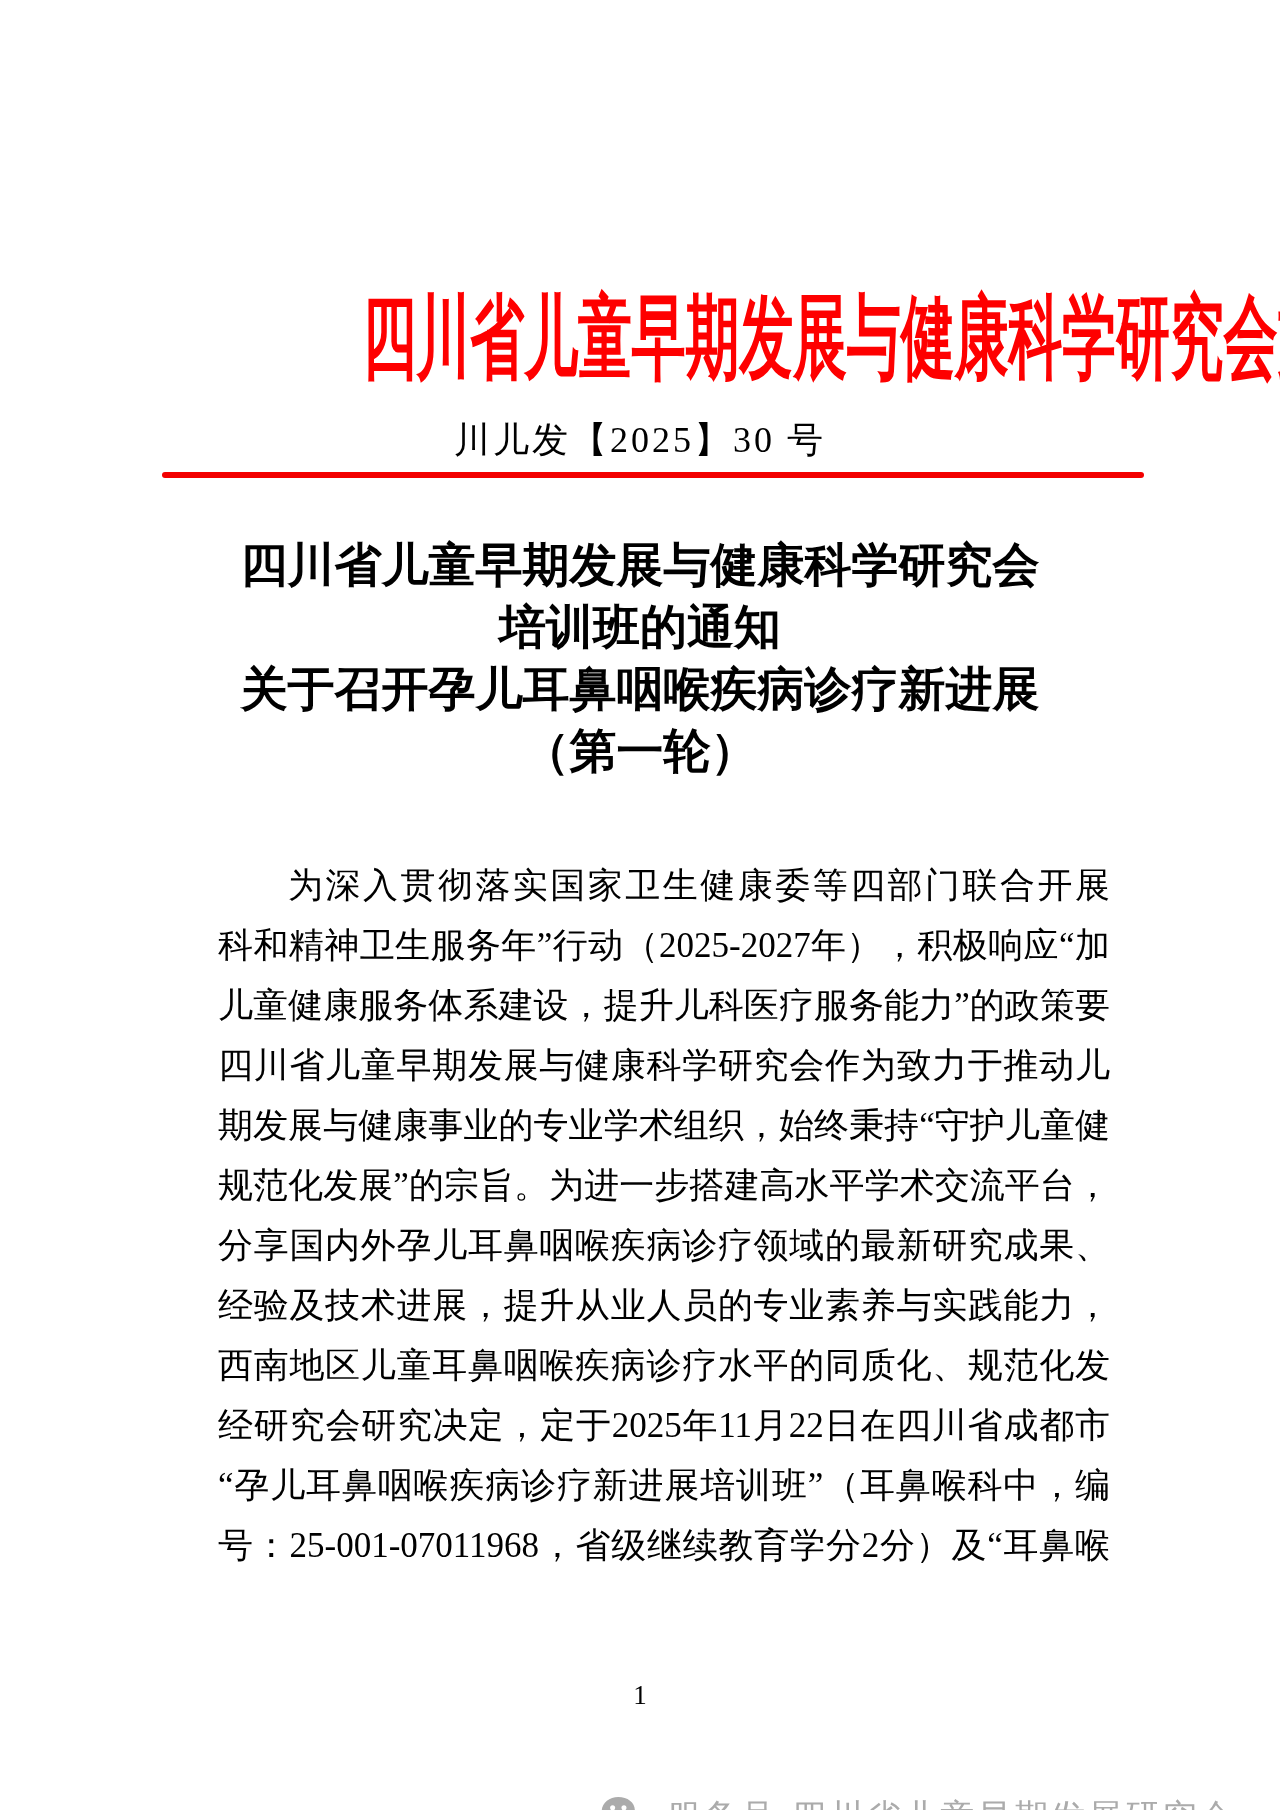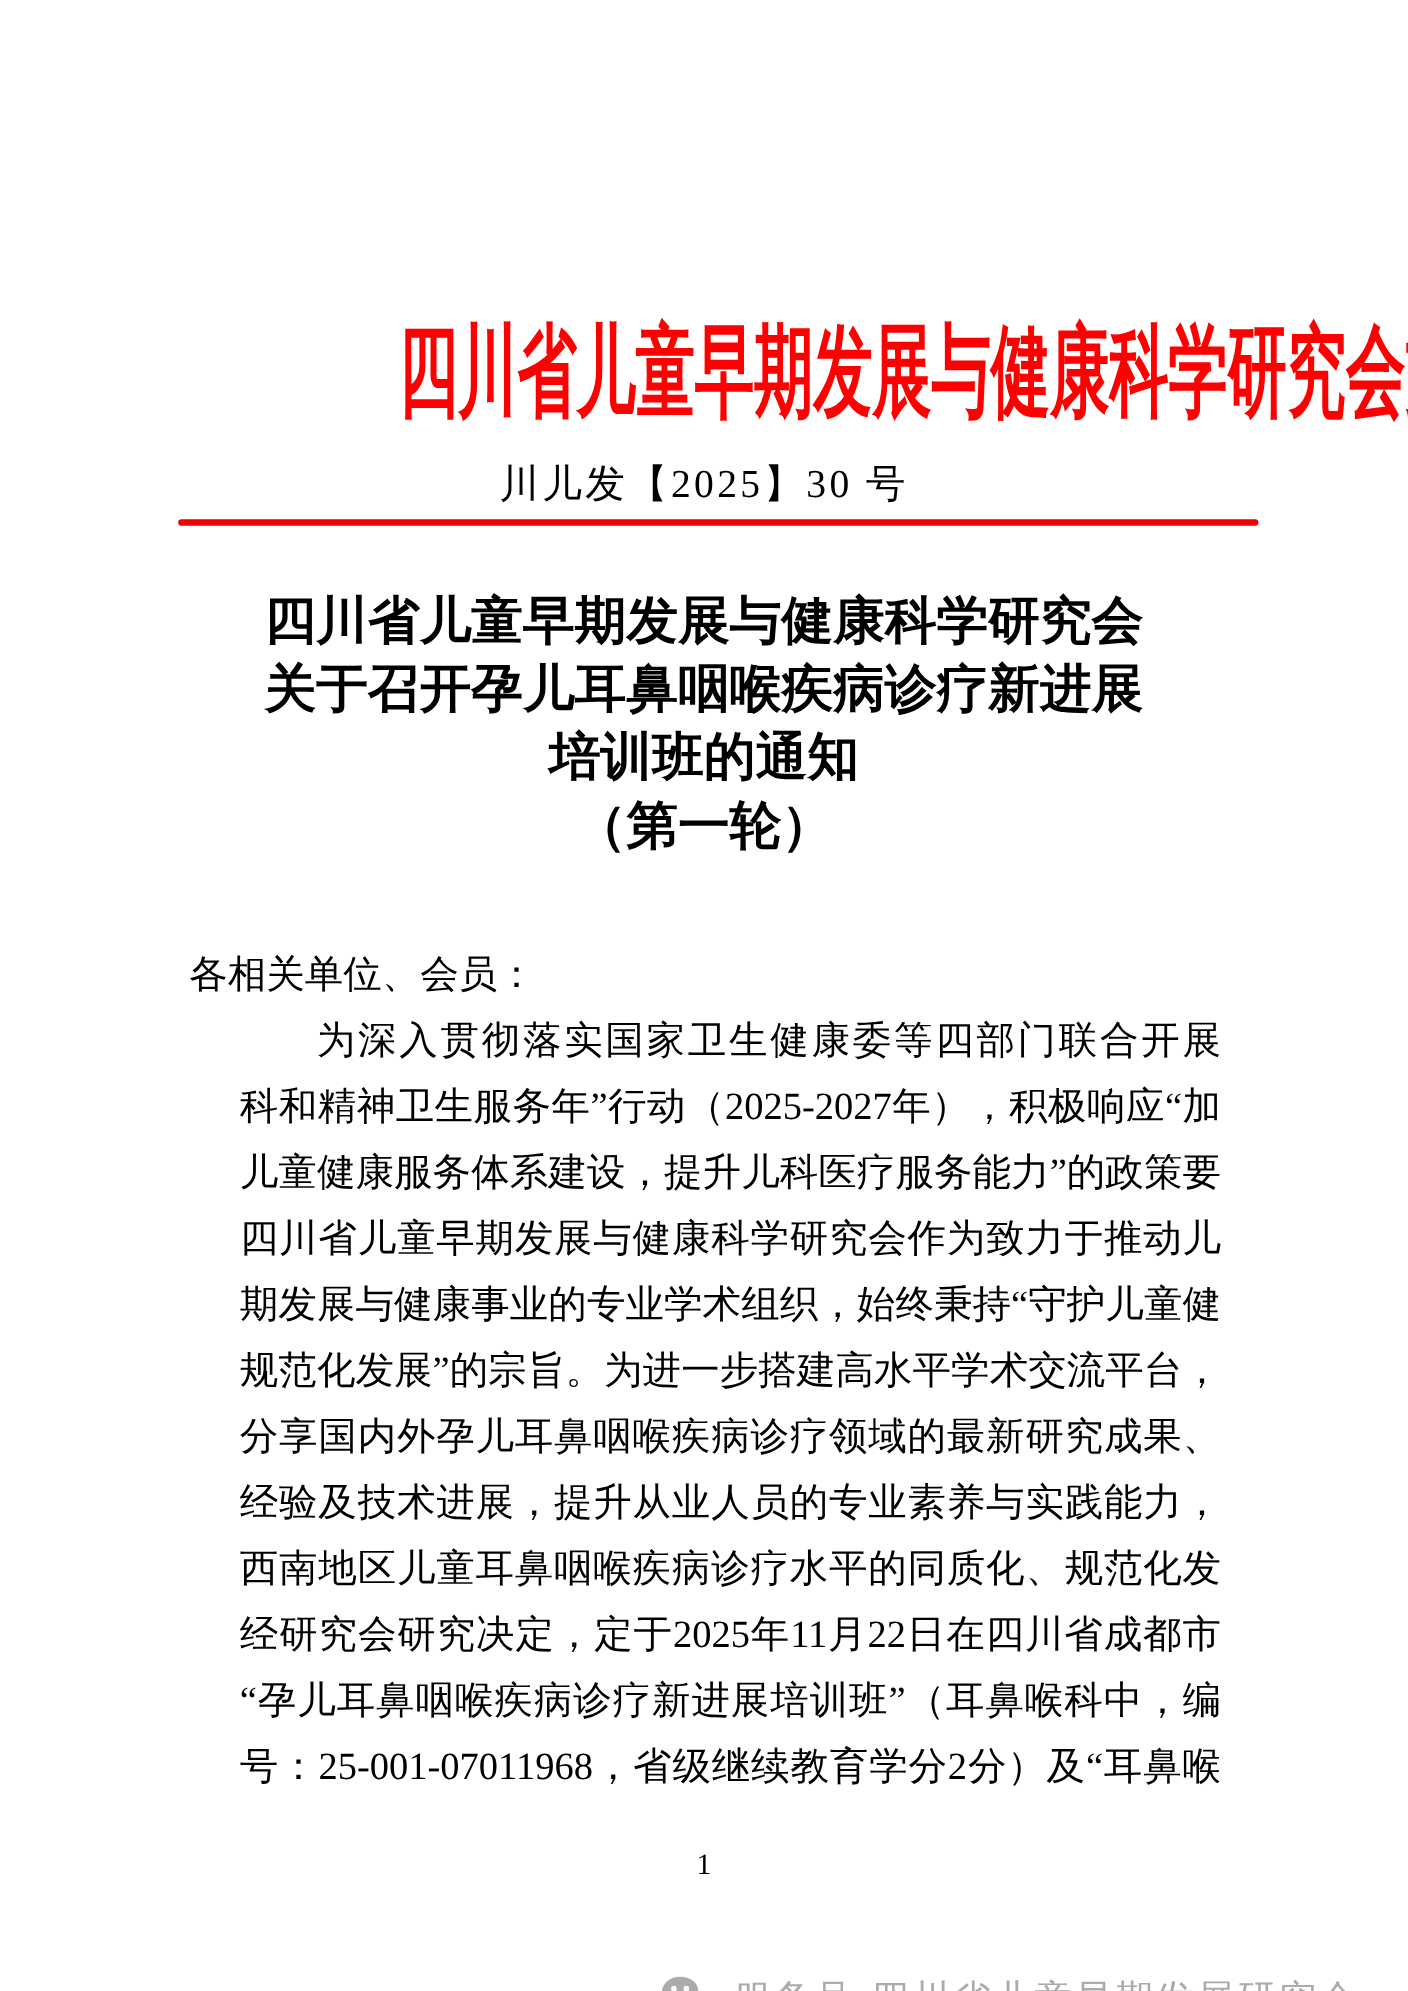--- a/index.html
+++ b/index.html
@@ -90,27 +90,26 @@
   <div class="banner">
     <span class="banner-inner">四川省儿童早期发展与健康科学研究会文件</span>
   </div>
 
   <div class="doc-no">川儿发【2025】30 号</div>
 
   <div class="red-line"></div>
 
   <div class="title-block">
     <div>四川省儿童早期发展与健康科学研究会</div>
+    <div>培训班的通知</div>
     <div>关于召开孕儿耳鼻咽喉疾病诊疗新进展</div>
-    <div>培训班的通知</div>
     <div>（第一轮）</div>
   </div>
 
   <div class="body-block">
-    <div class="bline">各相关单位、会员：</div>
     <div class="bline just indent">为深入贯彻落实国家卫生健康委等四部门联合开展的“儿</div>
     <div class="bline just">科和精神卫生服务年”行动（2025-2027年），积极响应“加强</div>
     <div class="bline just">儿童健康服务体系建设，提升儿科医疗服务能力”的政策要求，</div>
     <div class="bline just">四川省儿童早期发展与健康科学研究会作为致力于推动儿童早</div>
     <div class="bline just">期发展与健康事业的专业学术组织，始终秉持“守护儿童健康，</div>
     <div class="bline just">规范化发展”的宗旨。为进一步搭建高水平学术交流平台，</div>
     <div class="bline just">分享国内外孕儿耳鼻咽喉疾病诊疗领域的最新研究成果、临床</div>
     <div class="bline just">经验及技术进展，提升从业人员的专业素养与实践能力，助力</div>
     <div class="bline just">西南地区儿童耳鼻咽喉疾病诊疗水平的同质化、规范化发展，</div>
     <div class="bline just">经研究会研究决定，定于2025年11月22日在四川省成都市举办</div>

